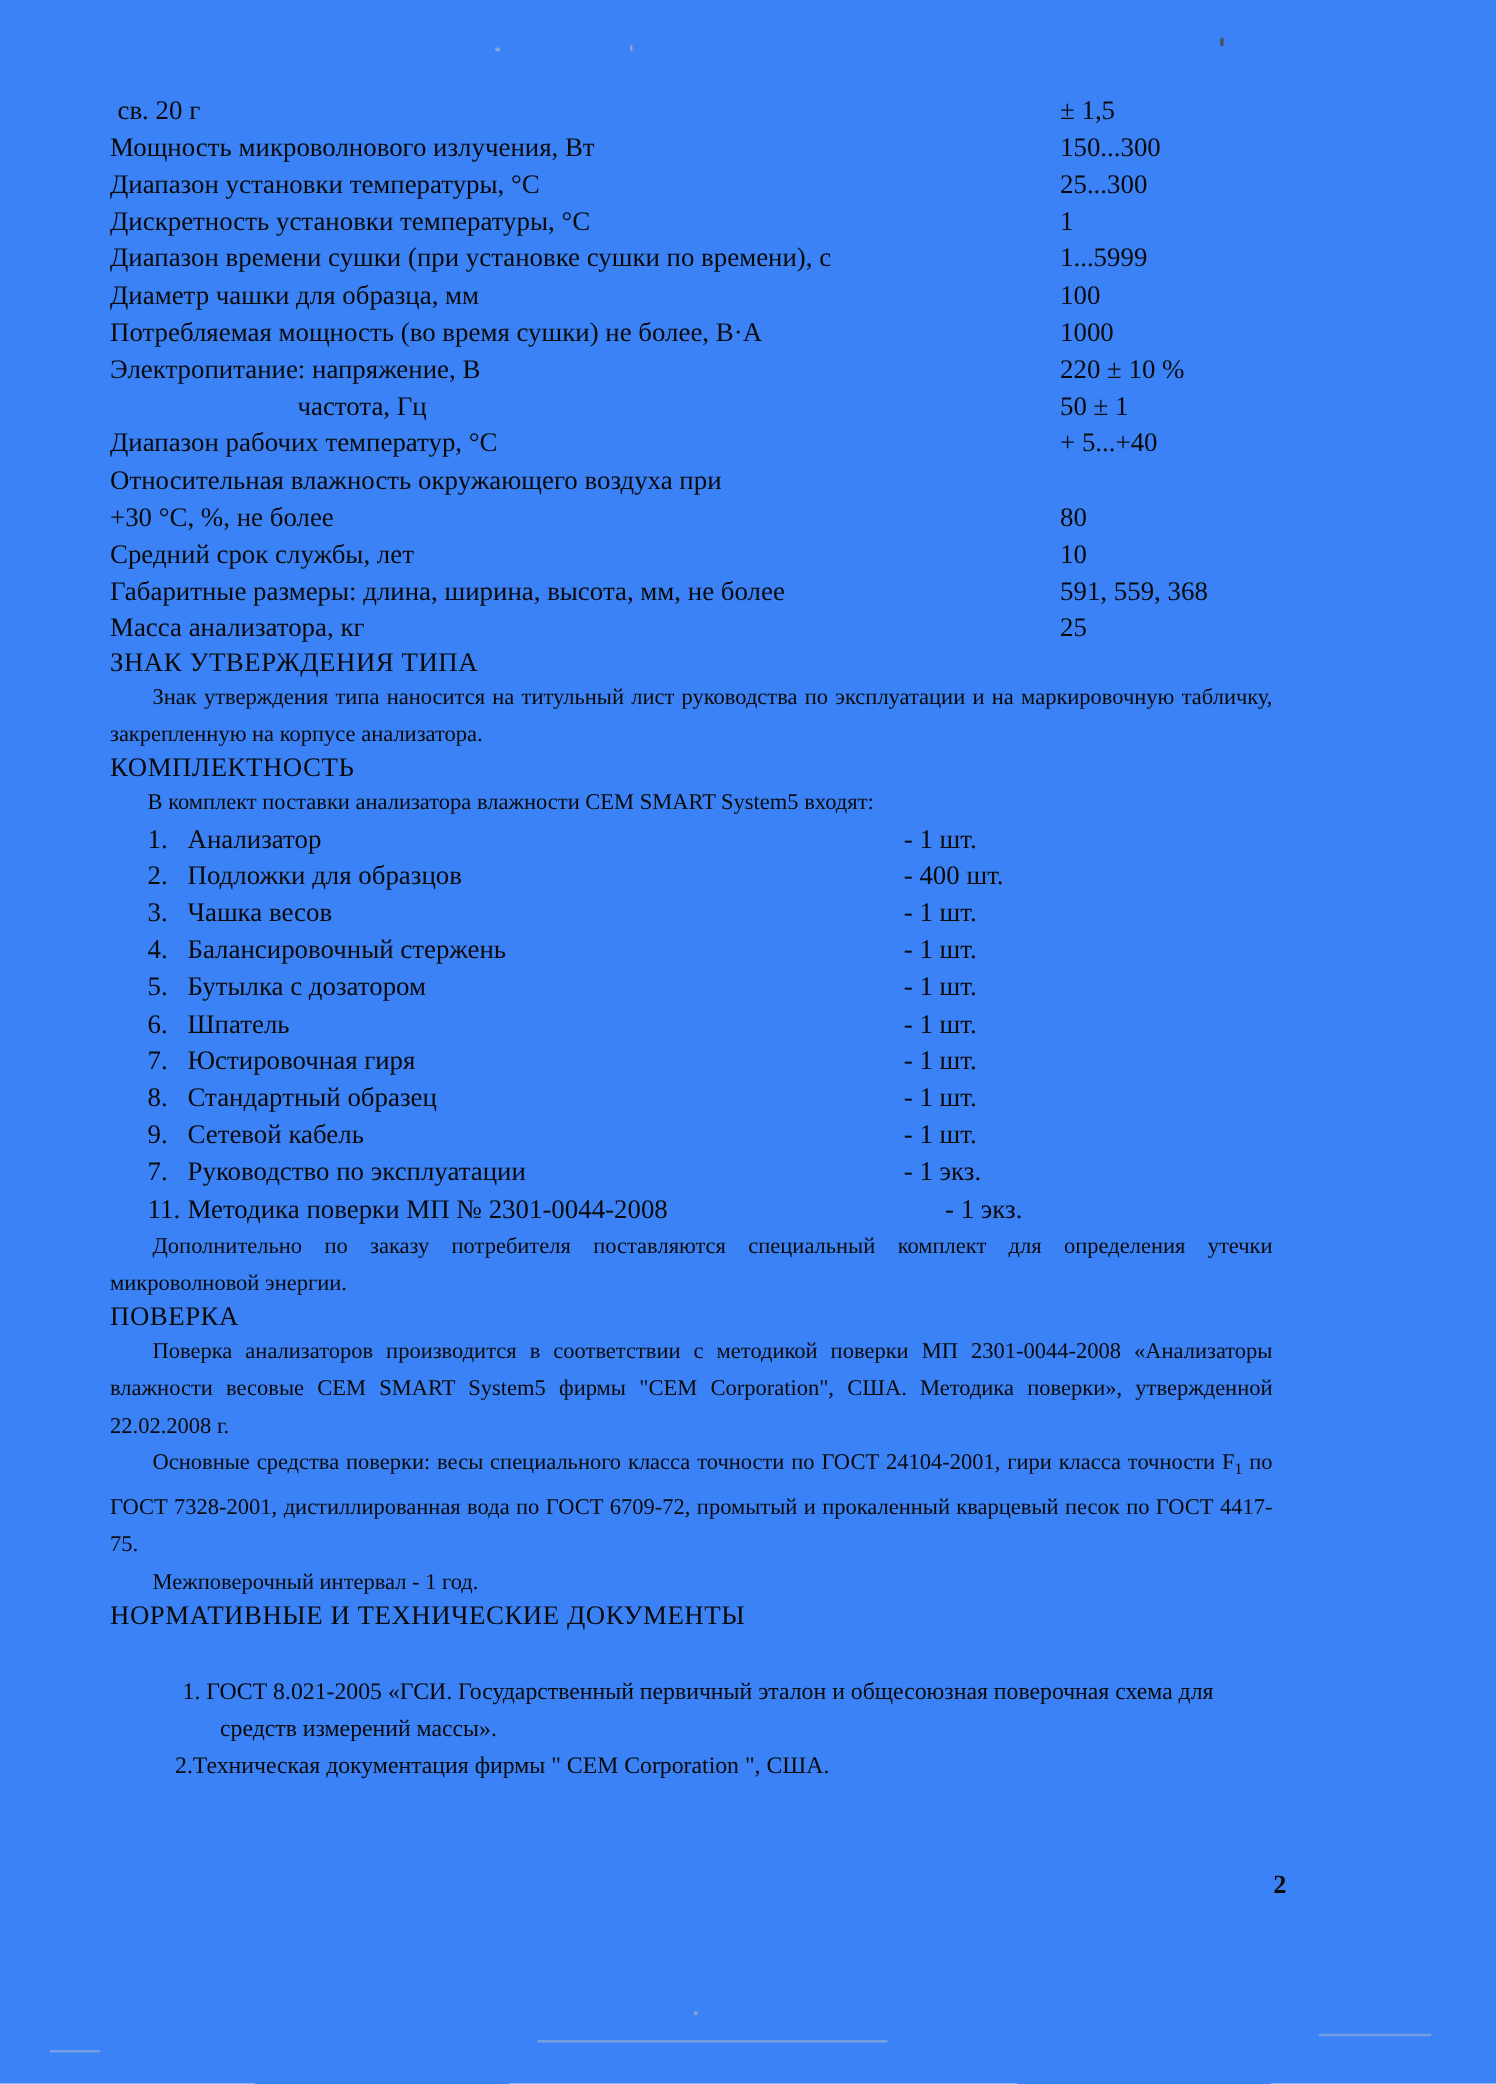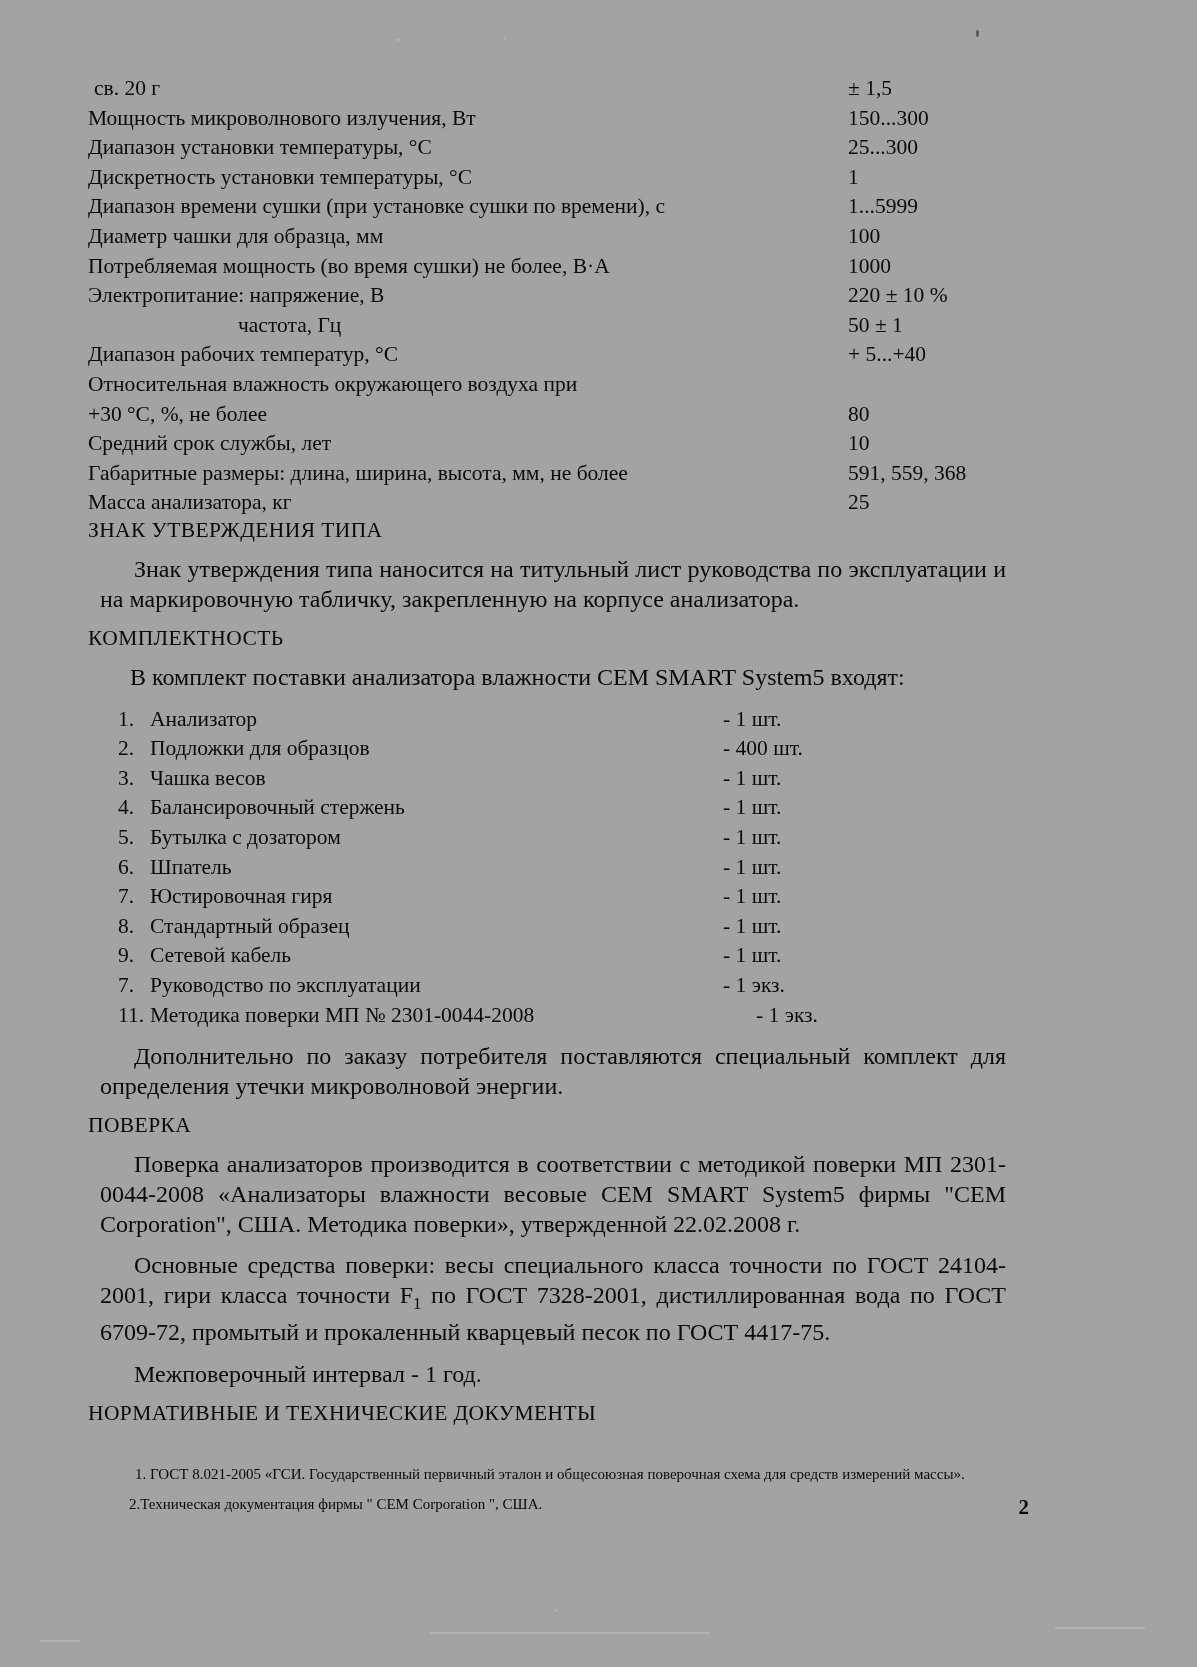--- a/index.html
+++ b/index.html
@@ -4,21 +4,21 @@
 <style>
   html, body {
     margin: 0;
     padding: 0;
     background: #ffffff;
   }
   .page {
     position: relative;
     width: 1197px;
     height: 1667px;
-    background: #a3a3a3;
+    background: #3b82f6;
     margin: 0 auto;
     overflow: hidden;
     font-family: "Liberation Serif", "DejaVu Serif", serif;
     color: #0a0a0a;
   }
   .content {
     position: absolute;
     left: 88px;
     top: 74px;
     width: 930px;
@@ -53,23 +53,23 @@
     margin: 0;
     letter-spacing: 0.4px;
   }
   .h-znak   { margin-top: 24px; }
   .h-komp   { margin-top: 46px; }
   .h-pov    { margin-top: 44px; }
   .h-norm   { margin-top: 46px; }
 
   
   p.body {
-    font-size: 24px;
+    font-size: 18px;
     line-height: 29.6px;
-    margin: 12px;
+    margin: 0;
     text-align: justify;
     text-justify: inter-word;
   }
   p.indent { text-indent: 34px; }
   .p-znak  { margin-top: 20px; }
   .p-komp-intro { margin-top: 22px; padding-left: 30px; }
   .p-extra { margin-top: 40px; }
   .p-pov1  { margin-top: 22px; }
   .p-pov2  { margin-top: 0px; }
   .p-pov3  { margin-top: 0px; }
@@ -97,24 +97,24 @@
   .parts-list .pl-qty {
     margin-left: auto;
     width: 295px;
     text-align: left;
     padding-left: 0;
     white-space: nowrap;
   }
 
   
   .norm-list {
-    margin: 3px;
+    margin: 14px;
     padding: 0;
     list-style: none;
-    font-size: 15px;
+    font-size: 19px;
     line-height: 29.6px;
     margin-top: 34px;
   }
   .norm-list li {
     padding-left: 44px;
     text-indent: -6px;
     margin-bottom: 0px;
   }
   .norm-list li.hang {
     padding-left: 74px;

